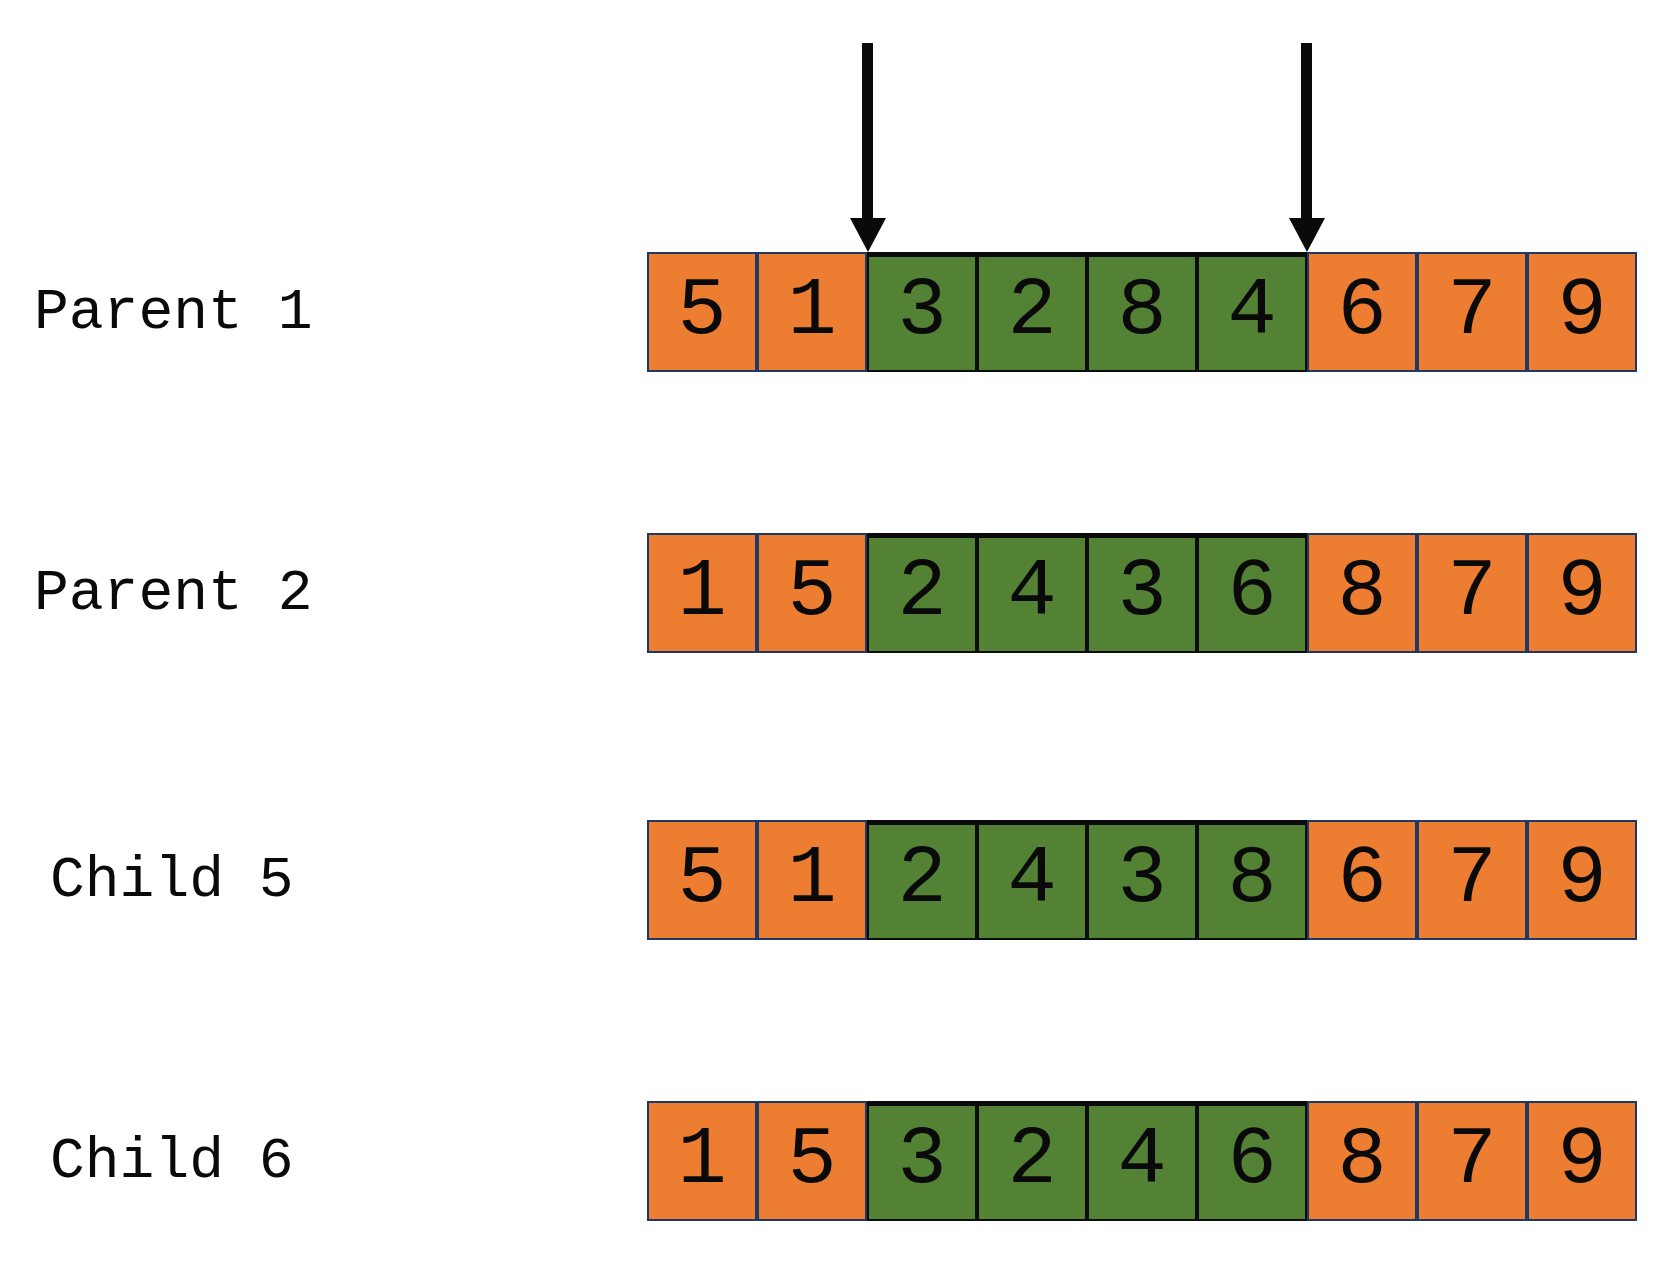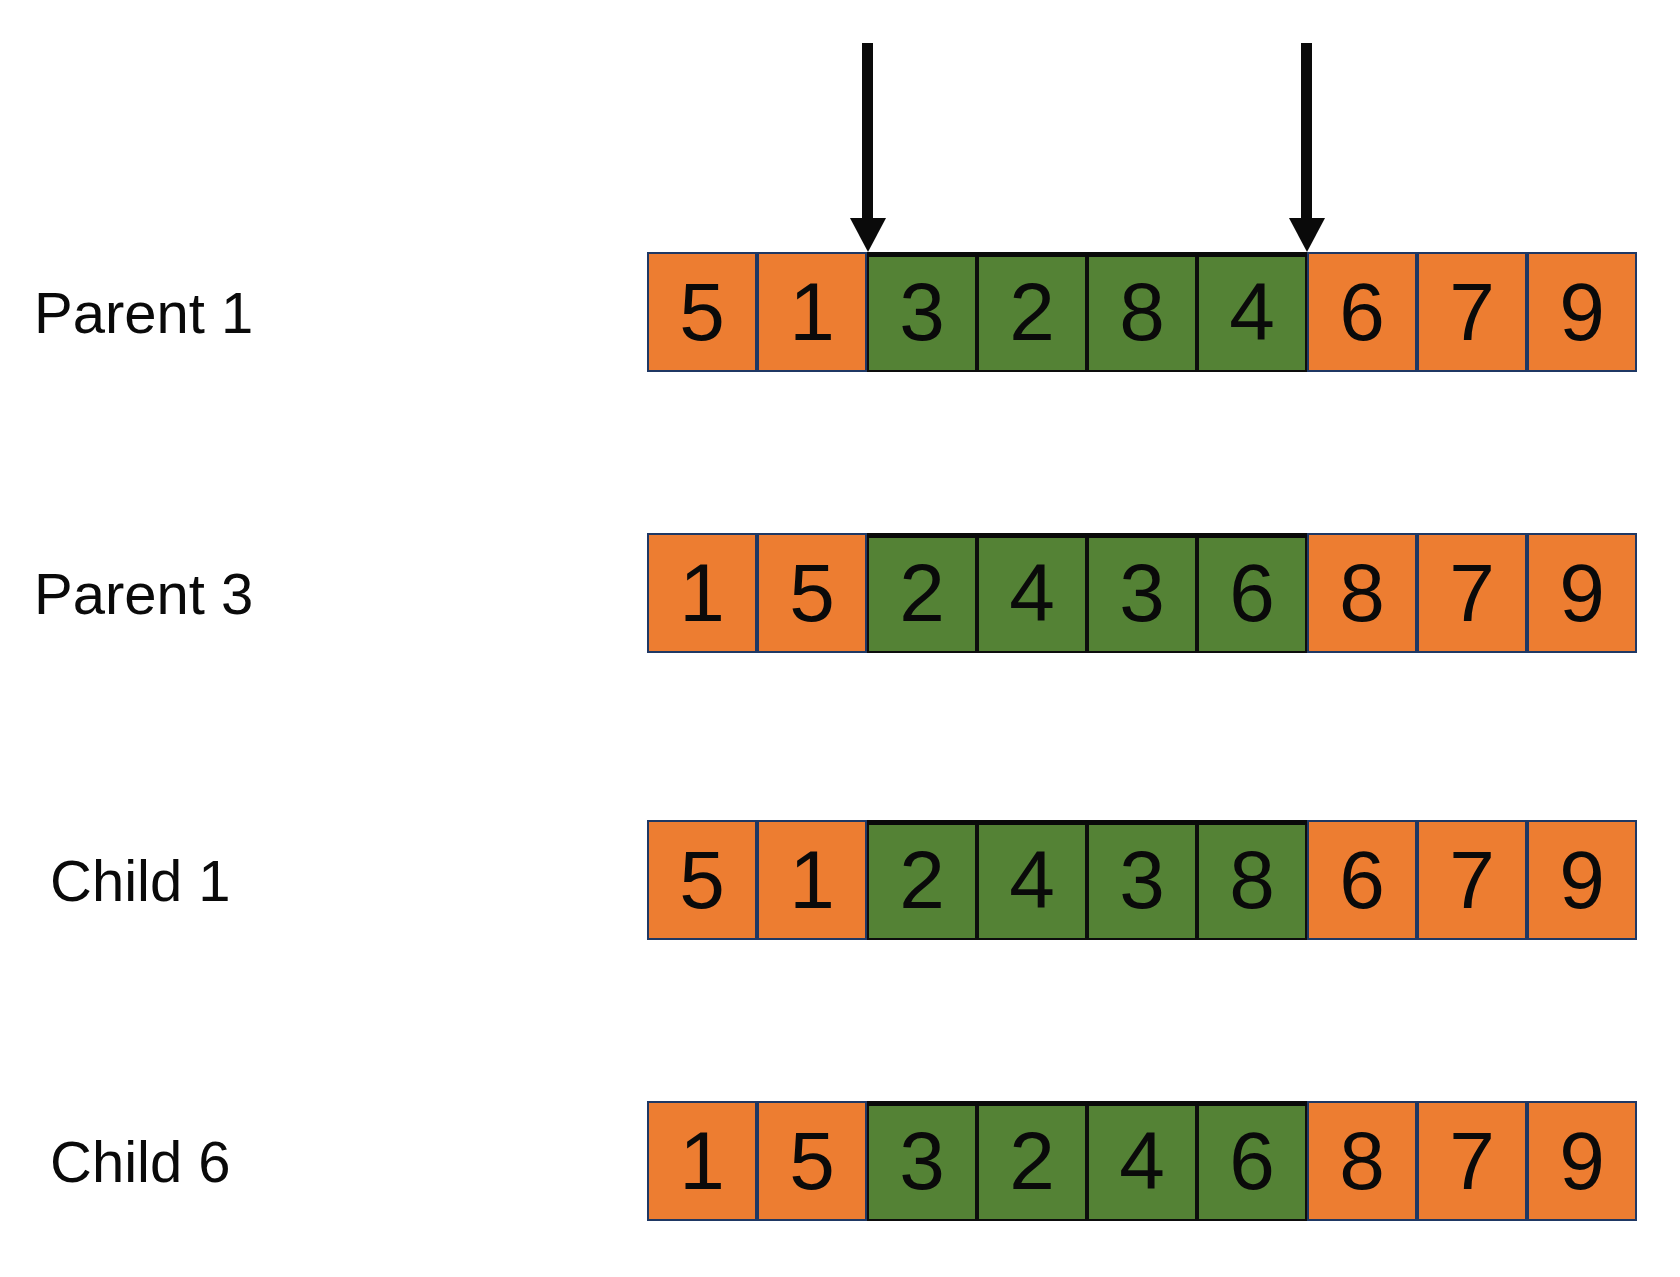--- a/index.html
+++ b/index.html
@@ -8,21 +8,21 @@
     --navy:#1F3864;
     --black:#0a0a0a;
   }
   html,body{margin:0;padding:0;background:#ffffff;}
   #stage{
     position:relative;
     width:1640px;
     height:1277px;
     background:#ffffff;
     overflow:hidden;
-    font-family:Liberation Sans, sans-serif;
+    font-family:Liberation Mono, monospace;
   }
   .row-label{
     position:absolute;
     left:34px;
     width:300px;
     height:120px;
     display:flex;
     align-items:center;
     justify-content:flex-start;
     font-size:58px;
@@ -96,34 +96,34 @@
       <div class="cell orange">1</div>
       <div class="cell green">3</div>
       <div class="cell green">2</div>
       <div class="cell green">8</div>
       <div class="cell green">4</div>
       <div class="cell orange">6</div>
       <div class="cell orange">7</div>
       <div class="cell orange">9</div>
     </div>
     <div class="segment-bar" style="top: 252px;"></div>
-    <div class="row-label" style="top: 533px;">Parent 3</div>
+    <div class="row-label" style="top: 533px;">Parent 2</div>
     <div class="row" style="top: 533px;">
       <div class="cell orange">1</div>
       <div class="cell orange">5</div>
       <div class="cell green">2</div>
       <div class="cell green">4</div>
       <div class="cell green">3</div>
       <div class="cell green">6</div>
       <div class="cell orange">8</div>
       <div class="cell orange">7</div>
       <div class="cell orange">9</div>
     </div>
     <div class="segment-bar" style="top: 533px;"></div>
-    <div class="row-label child" style="top: 820px;">Child 1</div>
+    <div class="row-label child" style="top: 820px;">Child 5</div>
     <div class="row" style="top: 820px;">
       <div class="cell orange">5</div>
       <div class="cell orange">1</div>
       <div class="cell green">2</div>
       <div class="cell green">4</div>
       <div class="cell green">3</div>
       <div class="cell green">8</div>
       <div class="cell orange">6</div>
       <div class="cell orange">7</div>
       <div class="cell orange">9</div>

